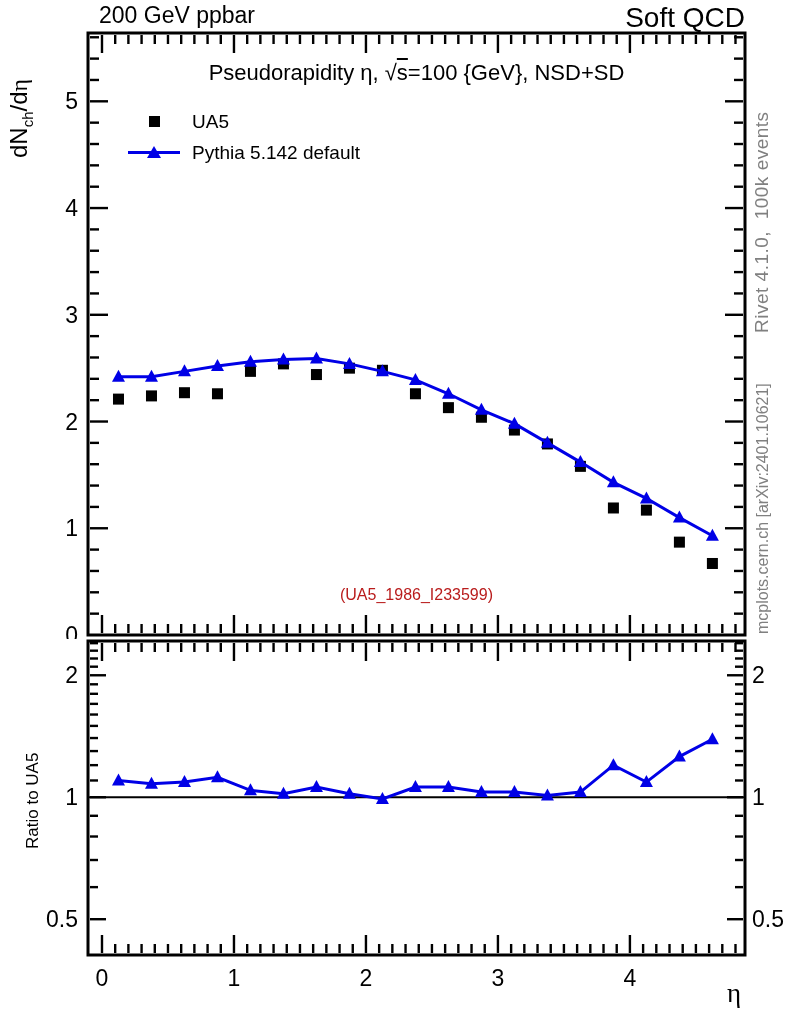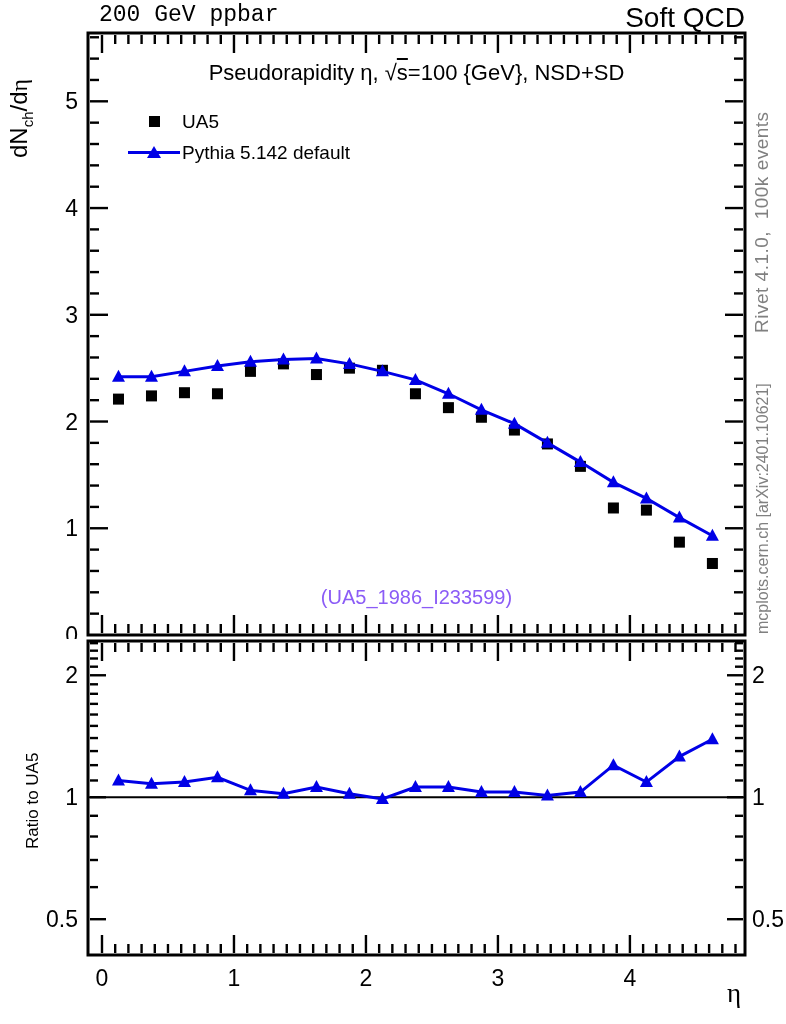--- a/index.html
+++ b/index.html
@@ -1,33 +1,33 @@
 <!DOCTYPE html>
 <html><head>
 <meta charset="utf-8">
 <style>
   html,body{margin:0;padding:0;background:#fff;}
   .canvas{position:relative;width:786px;height:1024px;background:#ffffff;overflow:hidden;
           font-family:"Liberation Sans","DejaVu Sans",sans-serif;color:#000;}
   #plot-svg{position:absolute;left:0;top:0;}
-  .hdr-left{position:absolute;left:99px;top:2px;font-size:23px;font-family:Liberation Mono, monospace;}
+  .hdr-left{position:absolute;left:99px;top:2px;font-size:23px;}
   .hdr-right{position:absolute;top:2px;left:0;width:745px;text-align:right;font-size:28px;}
   .plot-title{position:absolute;left:88px;width:657px;top:60px;text-align:center;font-size:22px;}
   .sqrt-arg{text-decoration:overline;}
   .legend{position:absolute;left:126px;top:106px;font-size:19px;}
   .legend-row{display:flex;align-items:center;height:31px;}
   .legend-marker{width:56px;display:flex;justify-content:center;align-items:center;position:relative;}
   .sq{width:11px;height:11px;background:#000;}
   .mc-line{width:52px;height:3px;background:#0000e6;position:relative;}
   .mc-tri{position:absolute;left:50%;top:50%;transform:translate(-50%,-58%);
           width:0;height:0;border-left:7px solid transparent;border-right:7px solid transparent;
           border-bottom:12px solid #0000e6;}
-  .legend-label{text-align:center;}
+  .legend-label{margin-left:10px;text-align:center;}
   .watermark{position:absolute;left:88px;width:657px;top:586px;text-align:center;
-             font-size:20px;color:#8b5cf6;}
+             font-size:16px;color:#b91c1c;}
   .ylab-main{position:absolute;left:5px;top:158px;transform:rotate(-90deg);transform-origin:0 0;
              font-size:24px;white-space:nowrap;}
   .ylab-main sub{font-size:15px;}
   .ylab-ratio{position:absolute;left:23px;top:849px;transform:rotate(-90deg);transform-origin:0 0;
               font-size:17px;white-space:nowrap;}
   .xlab{position:absolute;left:727px;top:978px;font-family:"Liberation Serif","DejaVu Serif",serif;
         font-size:27px;}
   .eta{font-family:"Liberation Serif","DejaVu Serif",serif;}
   .side-top{position:absolute;left:751px;top:333px;transform:rotate(-90deg);transform-origin:0 0;
             font-size:19px;color:#808080;white-space:pre;letter-spacing:0.5px;}

